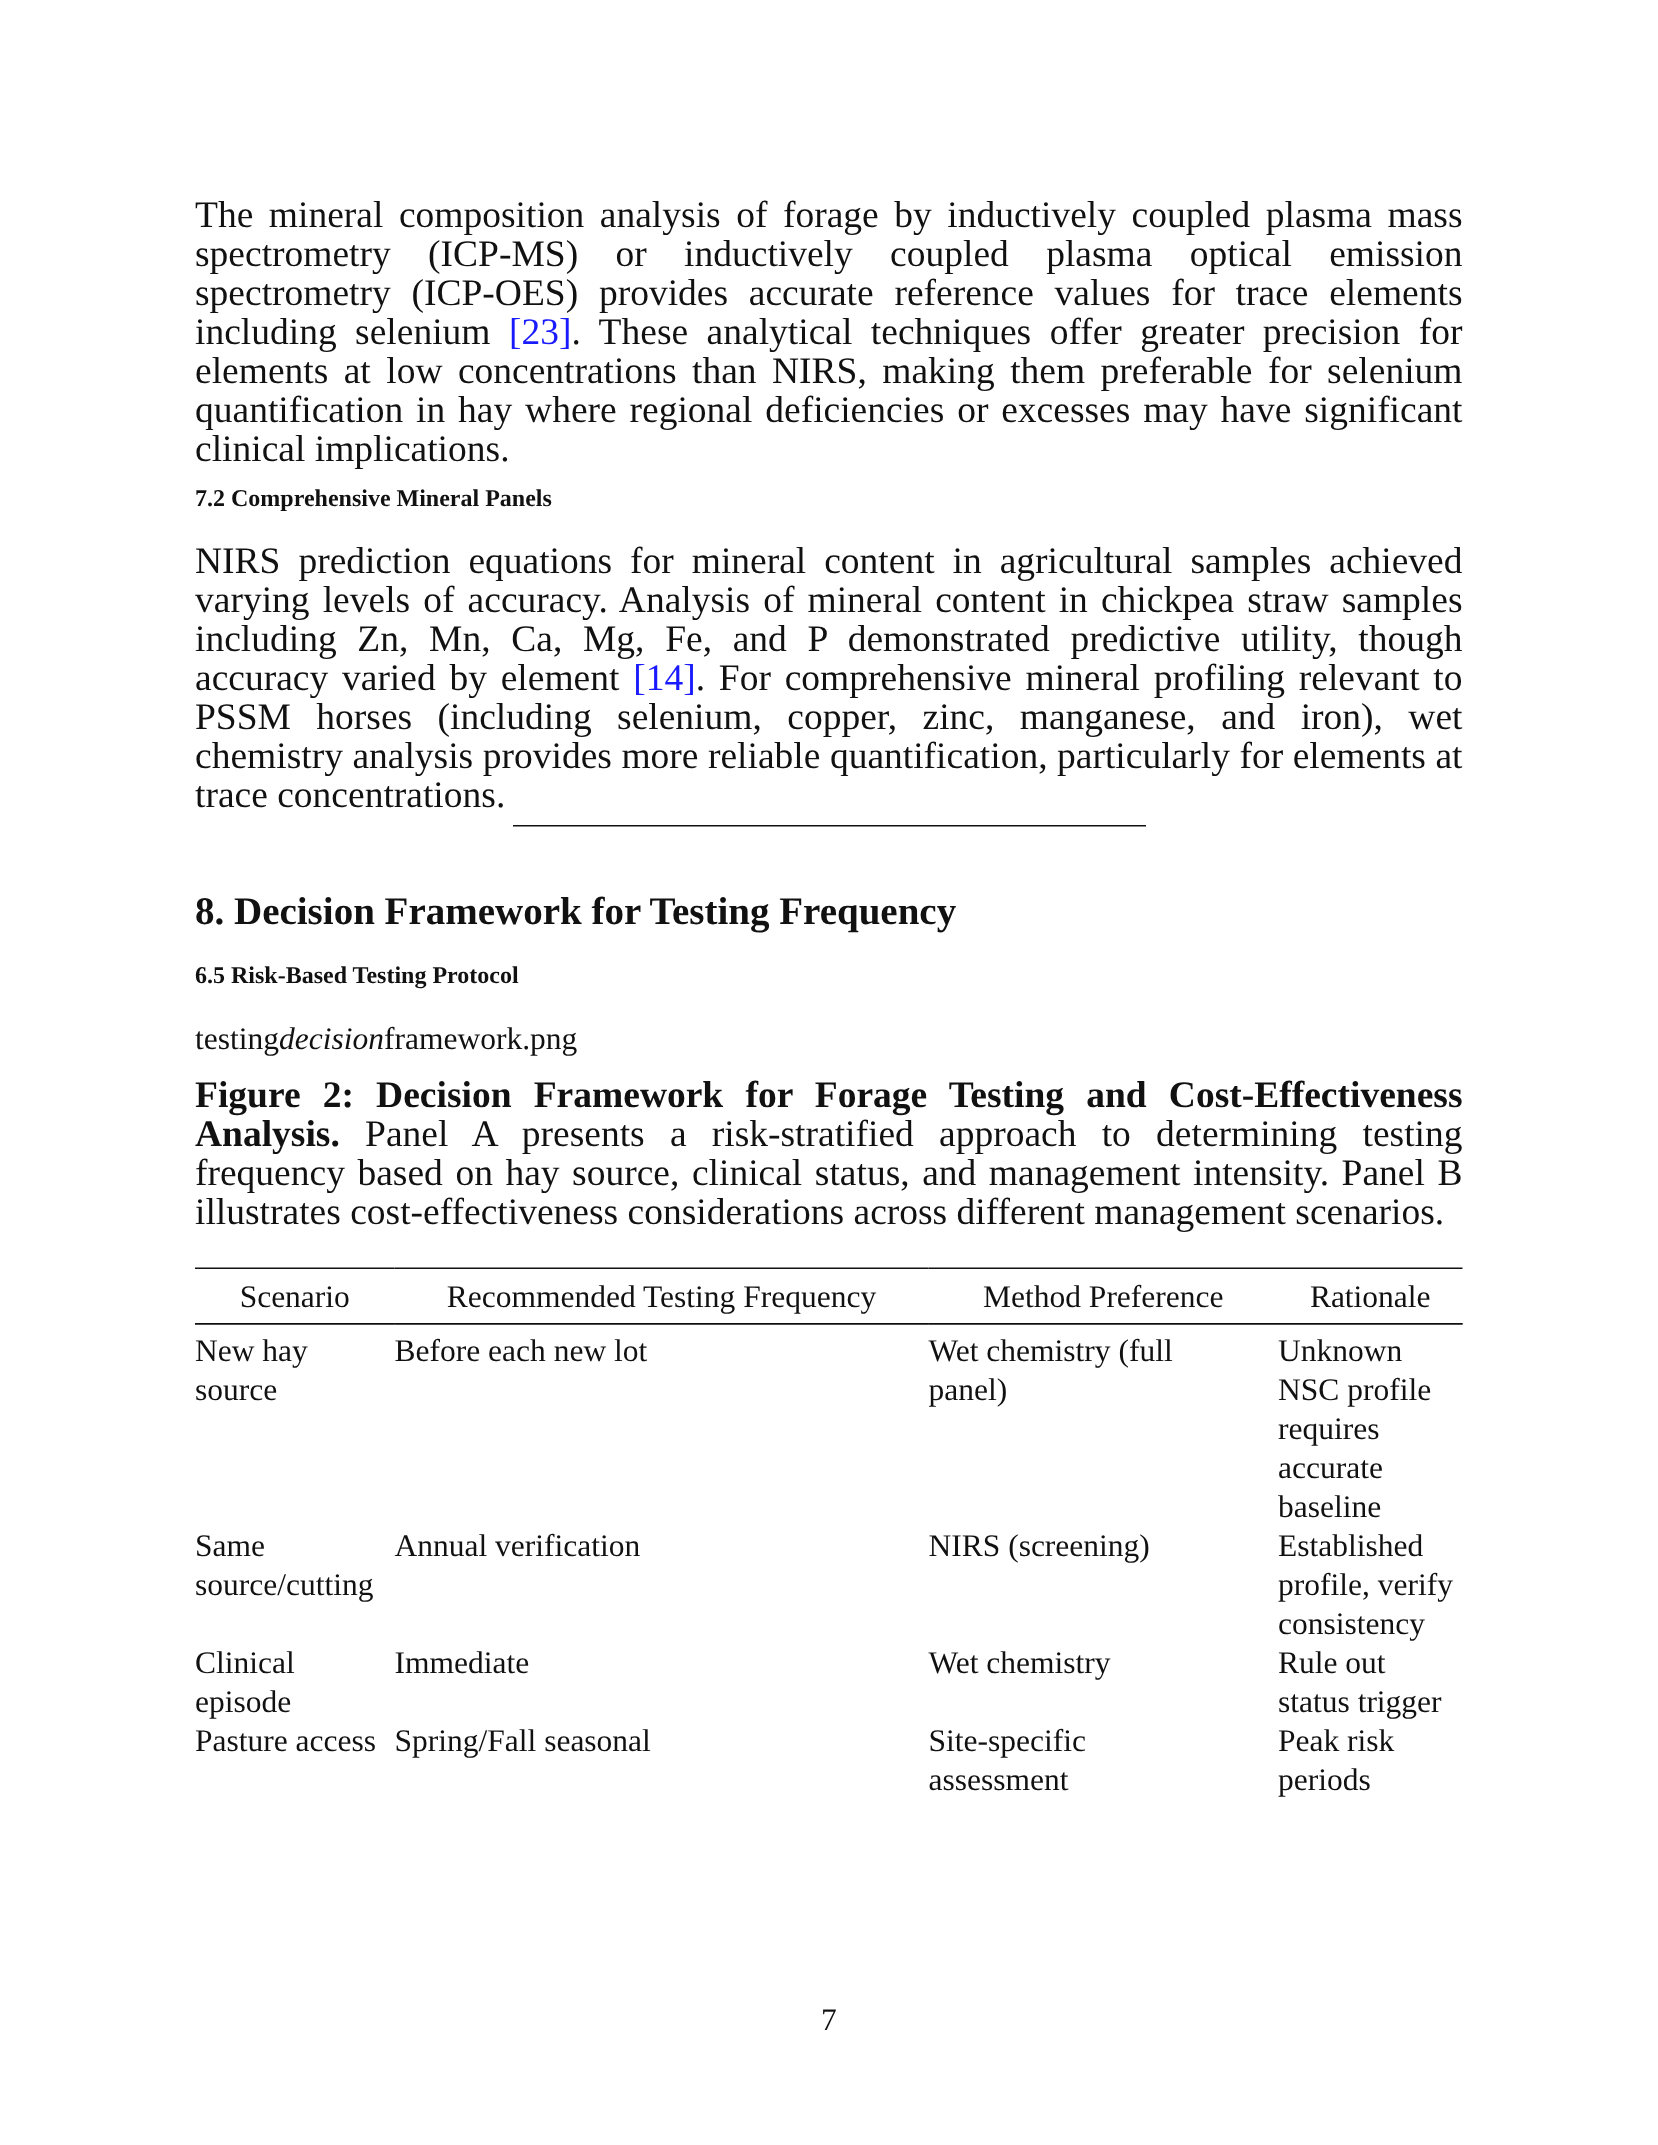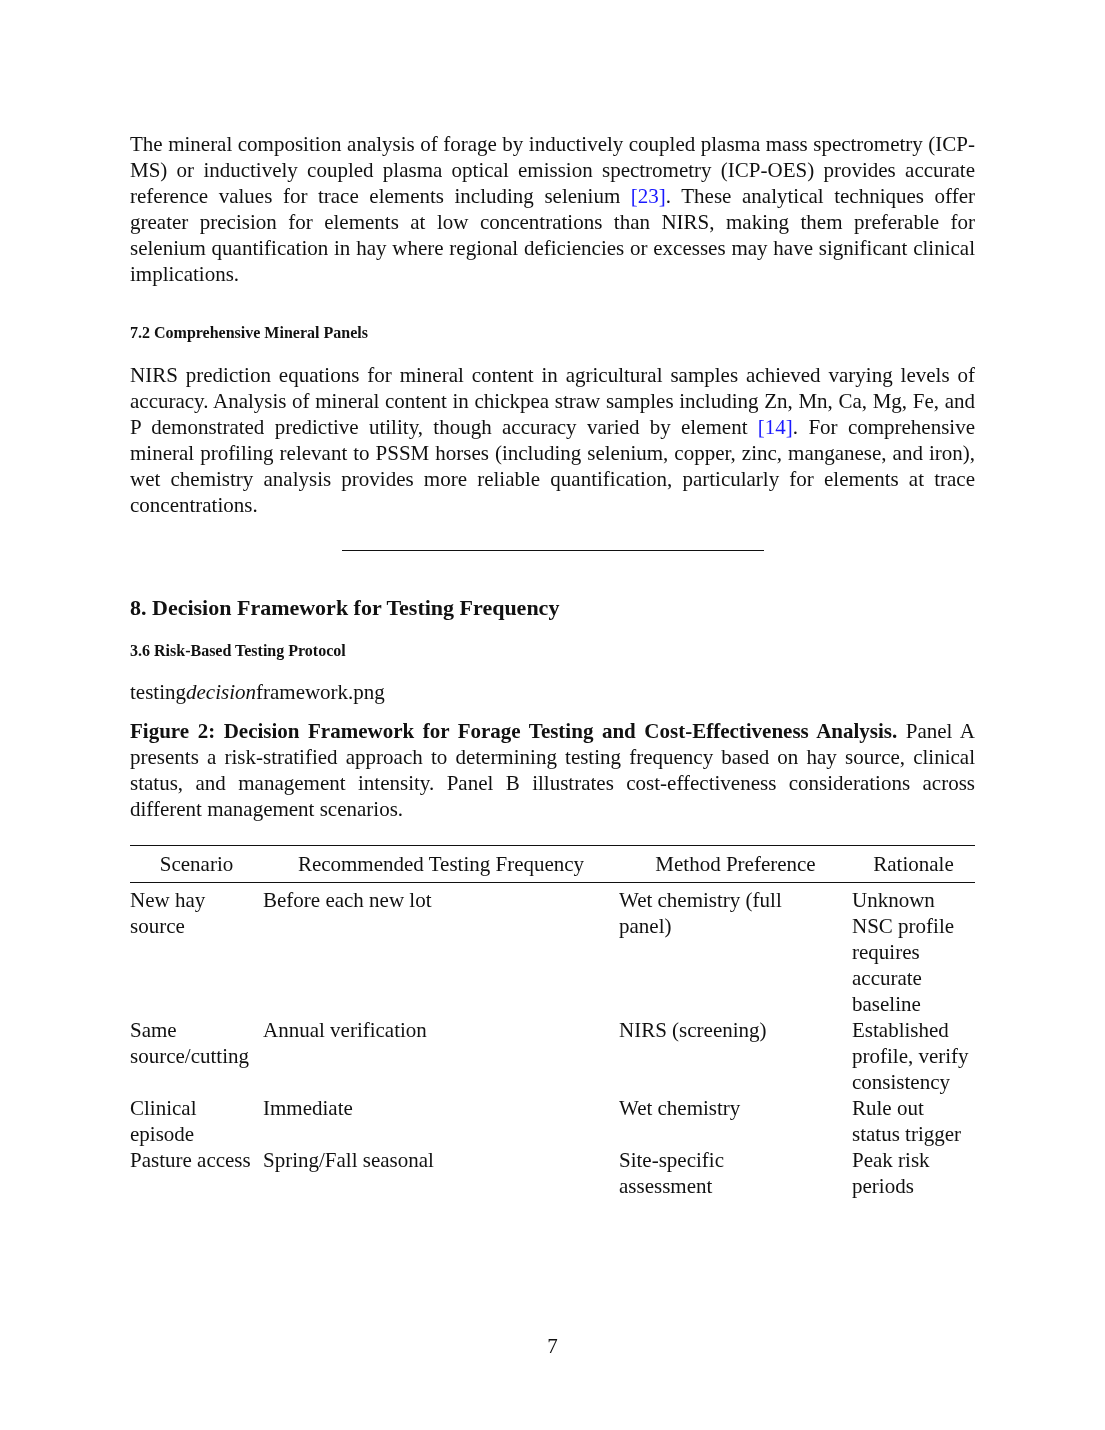--- a/index.html
+++ b/index.html
@@ -5,33 +5,33 @@
   html, body { margin: 0; padding: 0; background: #ffffff; }
   body {
     width: 1105px; height: 1430px; position: relative; overflow: hidden;
     font-family: "DejaVu Serif", "Liberation Serif", serif;
     color: #111111;
   }
   .page { position: absolute; left: 130px; top: 0; width: 845px; }
   .para {
     position: absolute; left: 0; width: 845px;
     font-family: "Liberation Serif", "DejaVu Serif", serif;
-    font-size: 21px; line-height: 26px; text-align: justify;
+    font-size: 25px; line-height: 26px; text-align: justify;
     margin: 0;
   }
   .cite { color: #1a1aff; }
   .h3 {
     position: absolute; left: 0;
     font-family: "Liberation Serif", serif; font-weight: bold;
     font-size: 16px; line-height: 24px; margin: 0;
   }
   .h2 {
     position: absolute; left: 0;
     font-family: "Liberation Serif", serif; font-weight: bold;
-    font-size: 22px; line-height: 30px; margin: 0;
+    font-size: 26px; line-height: 30px; margin: 0;
   }
   .rule {
     position: absolute; left: 212px; width: 422px; height: 0;
     border-top: 1.5px solid #111;
   }
   .imgname {
     position: absolute; left: 0;
     font-family: "Liberation Serif", serif; font-size: 21px; line-height: 26px;
   }
   .imgname em { font-style: italic; }
@@ -59,21 +59,21 @@
   <p class="para" style="top:131px;"><span>The mineral composition analysis of forage by inductively coupled plasma mass spectrometry (ICP-MS) or inductively coupled plasma optical emission spectrometry (ICP-OES) provides accurate reference values for trace elements including selenium </span><a class="cite">[23]</a><span>. These analytical techniques offer greater precision for elements at low concentrations than NIRS, making them preferable for selenium quantification in hay where regional deficiencies or excesses may have significant clinical implications.</span></p>
 
   <h3 class="h3" style="top:321px;">7.2 Comprehensive Mineral Panels</h3>
 
   <p class="para" style="top:362px;"><span>NIRS prediction equations for mineral content in agricultural samples achieved varying levels of accuracy.  Analysis of mineral content in chickpea straw samples including Zn, Mn, Ca, Mg, Fe, and P demonstrated predictive utility, though accuracy varied by element </span><a class="cite">[14]</a><span>. For comprehensive mineral profiling relevant to PSSM horses (including selenium, copper, zinc, manganese, and iron), wet chemistry analysis provides more reliable quantification, particularly for elements at trace concentrations.</span></p>
 
   <div class="rule" style="top:550px;"></div>
 
   <h2 class="h2" style="top:593px;">8. Decision Framework for Testing Frequency</h2>
 
-  <h3 class="h3" style="top:639px;">3.6 Risk-Based Testing Protocol</h3>
+  <h3 class="h3" style="top:639px;">6.5 Risk-Based Testing Protocol</h3>
 
   <div class="imgname" style="top:679px;"><span>testing</span><em>decision</em><span>framework.png</span></div>
 
   <p class="para caption" style="top:718px;"><b>Figure 2:  Decision Framework for Forage Testing and Cost-Effectiveness Analysis.</b><span> Panel A presents a risk-stratified approach to determining testing frequency based on hay source, clinical status, and management intensity.  Panel B illustrates cost-effectiveness considerations across different management scenarios.</span></p>
 
   <table class="tbl">
     <thead>
       <tr>
         <th class="c1">Scenario</th>
         <th class="c2">Recommended Testing Frequency</th>

